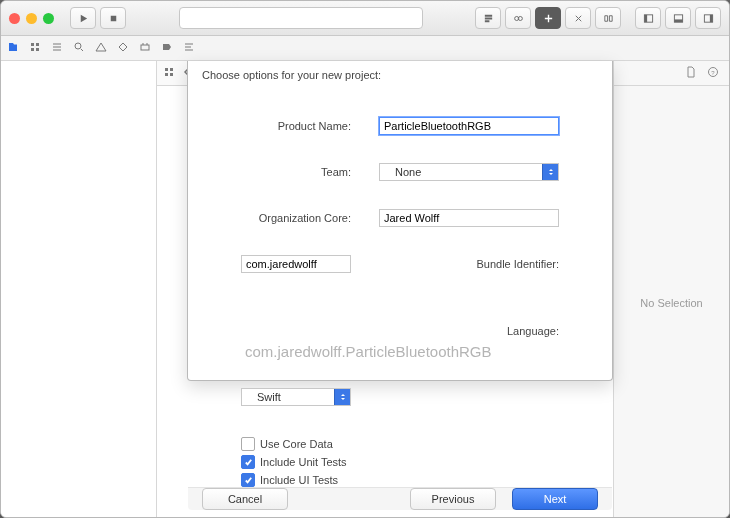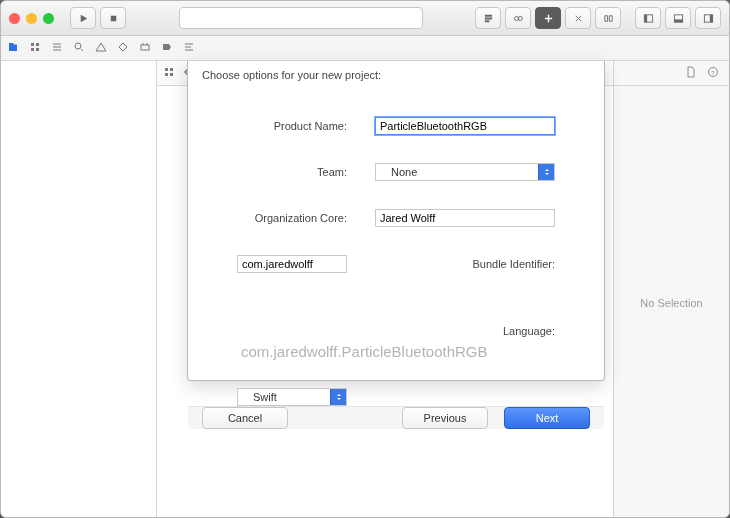--- a/index.html
+++ b/index.html
@@ -52,21 +52,21 @@
   .right-tabs{height:24px;border-bottom:1px solid var(--divider);display:flex;align-items:center;justify-content:flex-end;gap:10px;padding:0 10px;color:#8a8a8a;}
   .right-tabs svg{width:12px;height:12px;}
   .right-body{flex:1;display:flex;align-items:center;justify-content:center;color:#9a9a9a;font-size:11px;}
 
   
   .jumpbar{height:24px;border-bottom:1px solid var(--divider);display:flex;align-items:center;padding:0 6px;gap:6px;color:#7a7a7a;background:#fafafa;}
   .jumpbar svg{width:12px;height:12px;}
 
   
   .sheet{
-    position:absolute;left:30px;right:8px;top:0;
+    position:absolute;left:30px;right:0;top:0;
     height:319px;background:#fff;border:1px solid #b9b9b9;border-top:none;
     border-radius:0 0 4px 4px;box-shadow:0 6px 18px rgba(0,0,0,.15);
     display:flex;flex-direction:column;
   }
   .sheet-header{padding:8px 14px 6px 14px;font-size:11px;color:#444;}
   .sheet-body{flex:1;display:flex;justify-content:center;padding-top:30px;}
   .form{display:grid;grid-template-columns:110px 180px;column-gap:8px;row-gap:6px;align-items:center;gap:28px;}
   .form label{justify-self:end;color:#444;font-size:11px;}
   .form input[type=text]{width:100%;height:18px;border:1px solid var(--field-border);border-radius:0;padding:0 4px;font-size:11px;box-sizing:border-box;background:#fff;}
   .form input.focus{outline:2px solid rgba(79,140,255,.7);outline-offset:-1px;border-color:var(--field-focus);}
@@ -243,20 +243,42 @@
             <div class="select">
               <span>Swift</span>
               <span class="arrow">
                   <svg viewBox="0 0 8 8">
                     <path d="M2 3l2-2 2 2M2 5l2 2 2-2"></path>
                   </svg>
                 </span>
             </div>
 
             <div></div>
+            <div style="display:flex;flex-direction:column;gap:4px;padding-top:3px;">
+              <div class="chkrow">
+                <span class="chk"></span>
+                <span>Use Core Data</span>
+              </div>
+              <div class="chkrow">
+                <span class="chk checked">
+                    <svg viewBox="0 0 10 10">
+                      <path d="M2 5l2 2 4-5"></path>
+                    </svg>
+                  </span>
+                <span>Include Unit Tests</span>
+              </div>
+              <div class="chkrow">
+                <span class="chk checked">
+                    <svg viewBox="0 0 10 10">
+                      <path d="M2 5l2 2 4-5"></path>
+                    </svg>
+                  </span>
+                <span>Include UI Tests</span>
+              </div>
+            </div>
 
           </div>
         </div>
         <div class="sheet-footer">
           <div class="push-btn">Cancel</div>
           <div class="spacer"></div>
           <div class="push-btn">Previous</div>
           <div class="push-btn primary">Next</div>
         </div>
       </div>

